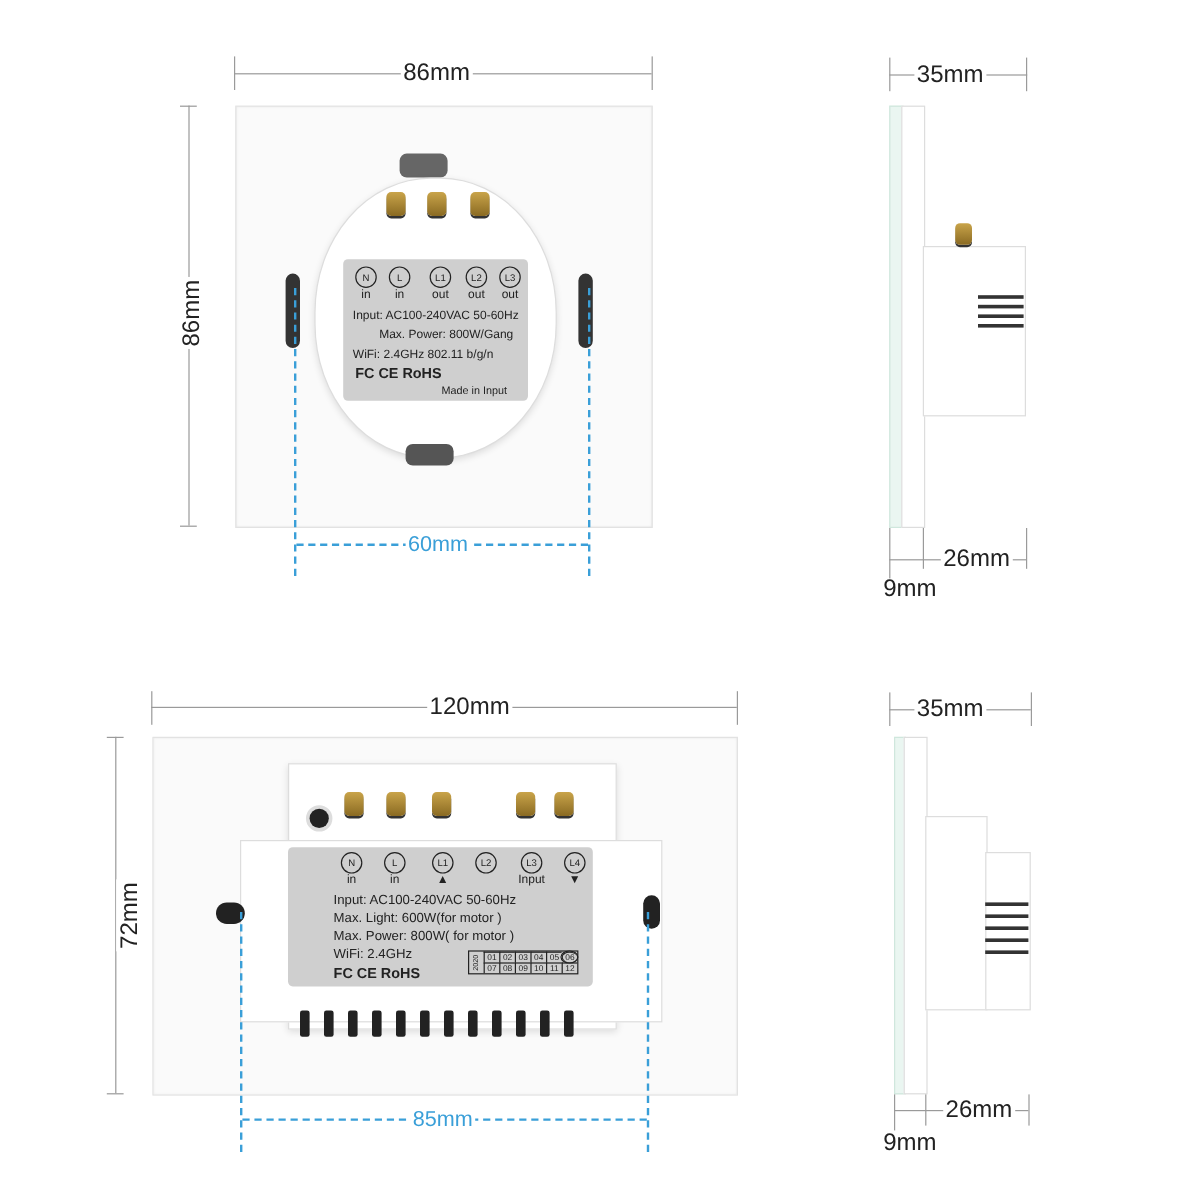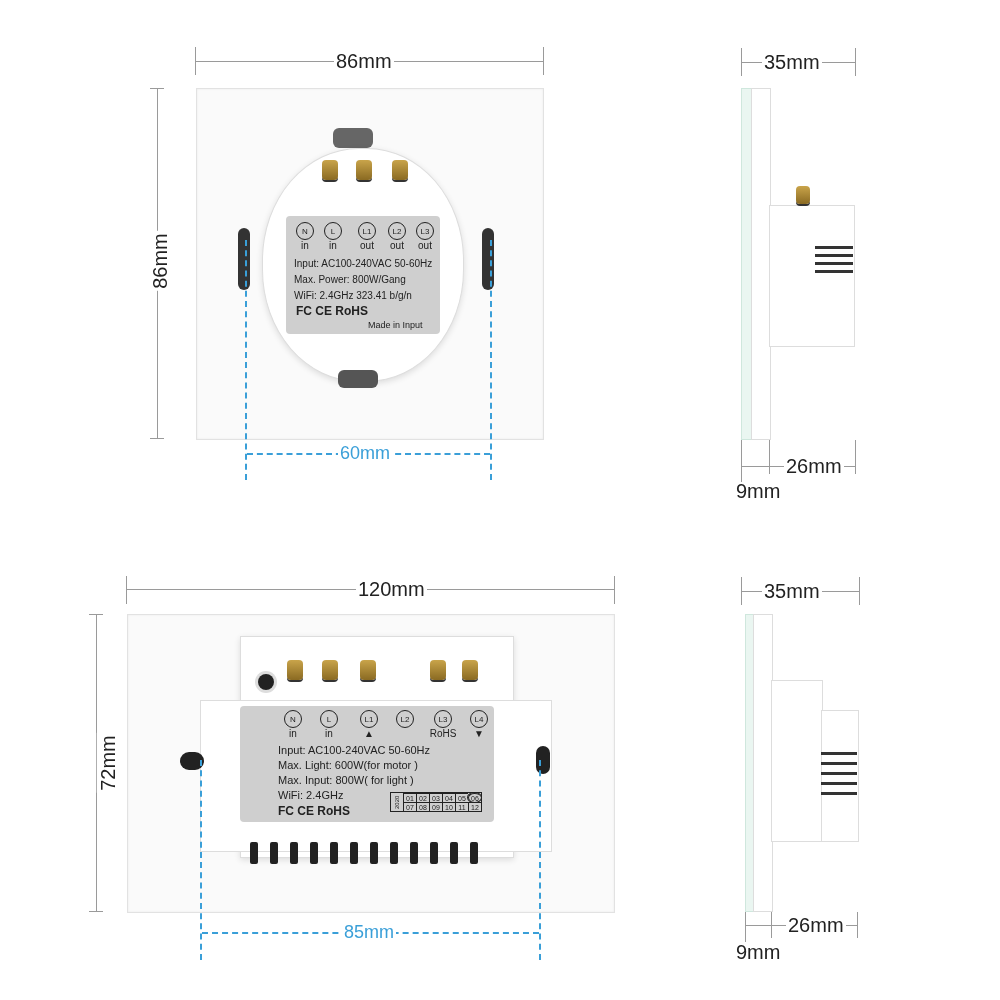--- a/index.html
+++ b/index.html
@@ -71,22 +71,22 @@
       </div>
     <div class="term" style="left:98px;top:6px;">
         <div class="circ">L2</div>
         <span class="sub">out</span>
       </div>
     <div class="term" style="left:126px;top:6px;">
         <div class="circ">L3</div>
         <span class="sub">out</span>
       </div>
     <div class="row" style="top:42px;">Input: AC100-240VAC 50-60Hz</div>
-    <div class="row" style="top:58px;">Max. Power: 800W/Gang</div>
-    <div class="row" style="top:74px;">WiFi: 2.4GHz 323.41 b/g/n</div>
+    <div class="row" style="top:58px;margin-left:22px;">Max. Power: 800W/Gang</div>
+    <div class="row" style="top:74px;">WiFi: 2.4GHz 802.11 b/g/n</div>
     <div class="logos" style="left:10px;top:88px;">FC  CE  RoHS</div>
     <div class="row" style="left:82px;top:104px;font-size:9px;">Made in Input</div>
   </div>
 
   <div class="dash-v" style="left:245px;top:240px;height:240px;"></div>
   <div class="dash-v" style="left:490px;top:240px;height:240px;"></div>
   <div class="dash-h" style="left:247px;top:453px;width:243px;"></div>
   <div class="dimtext blue" style="left:338px;top:442px;">60mm</div>
 </div>
 
@@ -162,29 +162,29 @@
     <div class="term" style="left:116px;top:4px;">
         <div class="circ">L1</div>
         <span class="sub">▲</span>
       </div>
     <div class="term" style="left:152px;top:4px;">
         <div class="circ">L2</div>
         <span class="sub"></span>
       </div>
     <div class="term" style="left:190px;top:4px;">
         <div class="circ">L3</div>
-        <span class="sub">RoHS</span>
+        <span class="sub">Input</span>
       </div>
     <div class="term" style="left:226px;top:4px;">
         <div class="circ">L4</div>
         <span class="sub">▼</span>
       </div>
     <div class="row" style="left:38px;top:38px;font-size:11px;">Input: AC100-240VAC 50-60Hz</div>
     <div class="row" style="left:38px;top:53px;font-size:11px;">Max. Light: 600W(for motor )</div>
-    <div class="row" style="left:38px;top:68px;font-size:11px;">Max. Input: 800W( for light )</div>
+    <div class="row" style="left:38px;top:68px;font-size:11px;">Max. Power: 800W( for motor )</div>
     <div class="row" style="left:38px;top:83px;font-size:11px;">WiFi: 2.4GHz</div>
     <div class="logos" style="left:38px;top:98px;">FC  CE  RoHS</div>
     <div class="grid" style="left:150px;top:86px;">
       <div class="yr">2020</div>
       <div>01</div>
       <div>02</div>
       <div>03</div>
       <div>04</div>
       <div>05</div>
       <div style="border-radius:50%;outline:1px solid #222;">06</div>

